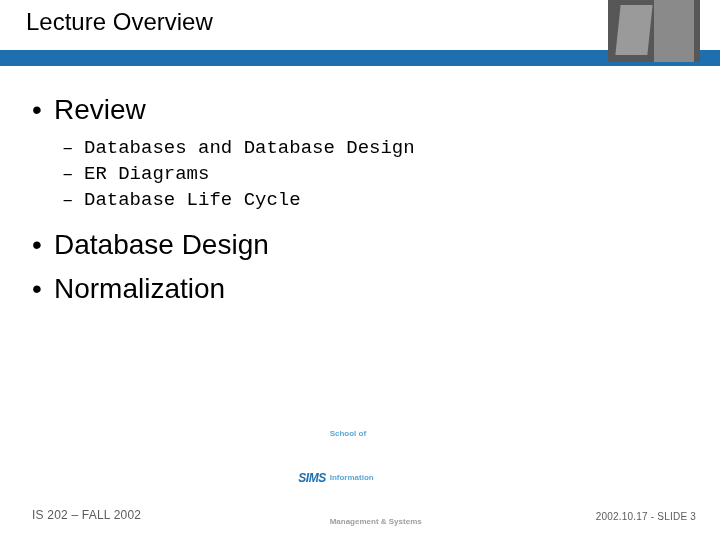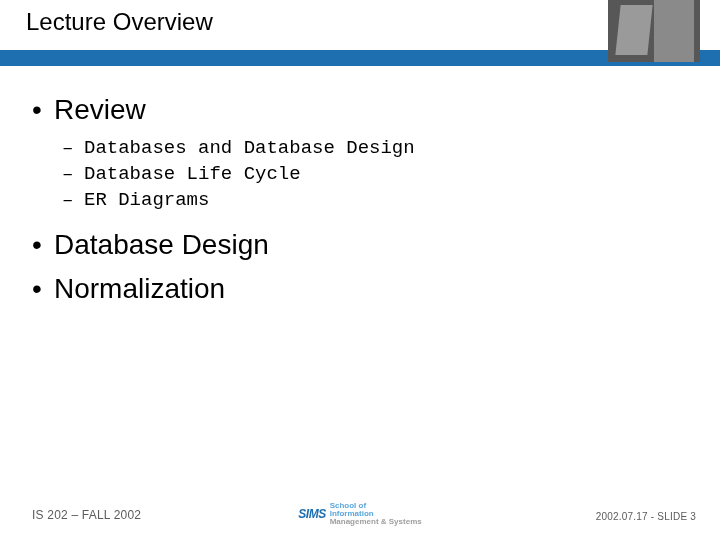--- a/index.html
+++ b/index.html
@@ -147,20 +147,21 @@
     font-size: 12px;
     color: #1d6fb0;
     letter-spacing: -0.5px;
   }
   .logo-sub {
     display: flex;
     flex-direction: column;
     font-size: 8px;
     line-height: 8px;
     font-weight: bold;
+    gap: 36px;
   }
   .logo-sub .top {
     color: #5aa7da;
   }
   .logo-sub .mid {
     color: #5aa7da;
   }
   .logo-sub .bot {
     color: #a0a0a0;
   }
@@ -173,33 +174,33 @@
   <div class="blue-band"></div>
   <div class="deco-photo">
     <div class="deco-shadow"></div>
   </div>
 
   <div class="title-text">Lecture Overview</div>
 
   <div class="body">
     <div class="bullet-l1">Review</div>
     <div class="bullet-l2">Databases and Database Design</div>
+    <div class="bullet-l2">ER Diagrams</div>
     <div class="bullet-l2">Database Life Cycle</div>
-    <div class="bullet-l2">ER Diagrams</div>
     <div class="group-gap"></div>
     <div class="bullet-l1">Database Design</div>
     <div class="bullet-l1">Normalization</div>
   </div>
 
   <div class="footer">
     <div class="footer-left">IS 202 – FALL 2002</div>
     <div class="footer-logo">
       <span class="logo-sims">SIMS</span>
       <span class="logo-sub">
         <span class="top">School of</span>
         <span class="mid">Information</span>
         <span class="bot">Management &amp; Systems</span>
       </span>
     </div>
-    <div class="footer-right">2002.07.17 - SLIDE 3</div>
+    <div class="footer-right">2002.10.17 - SLIDE 3</div>
   </div>
 
 </div>
 
 </body></html>

